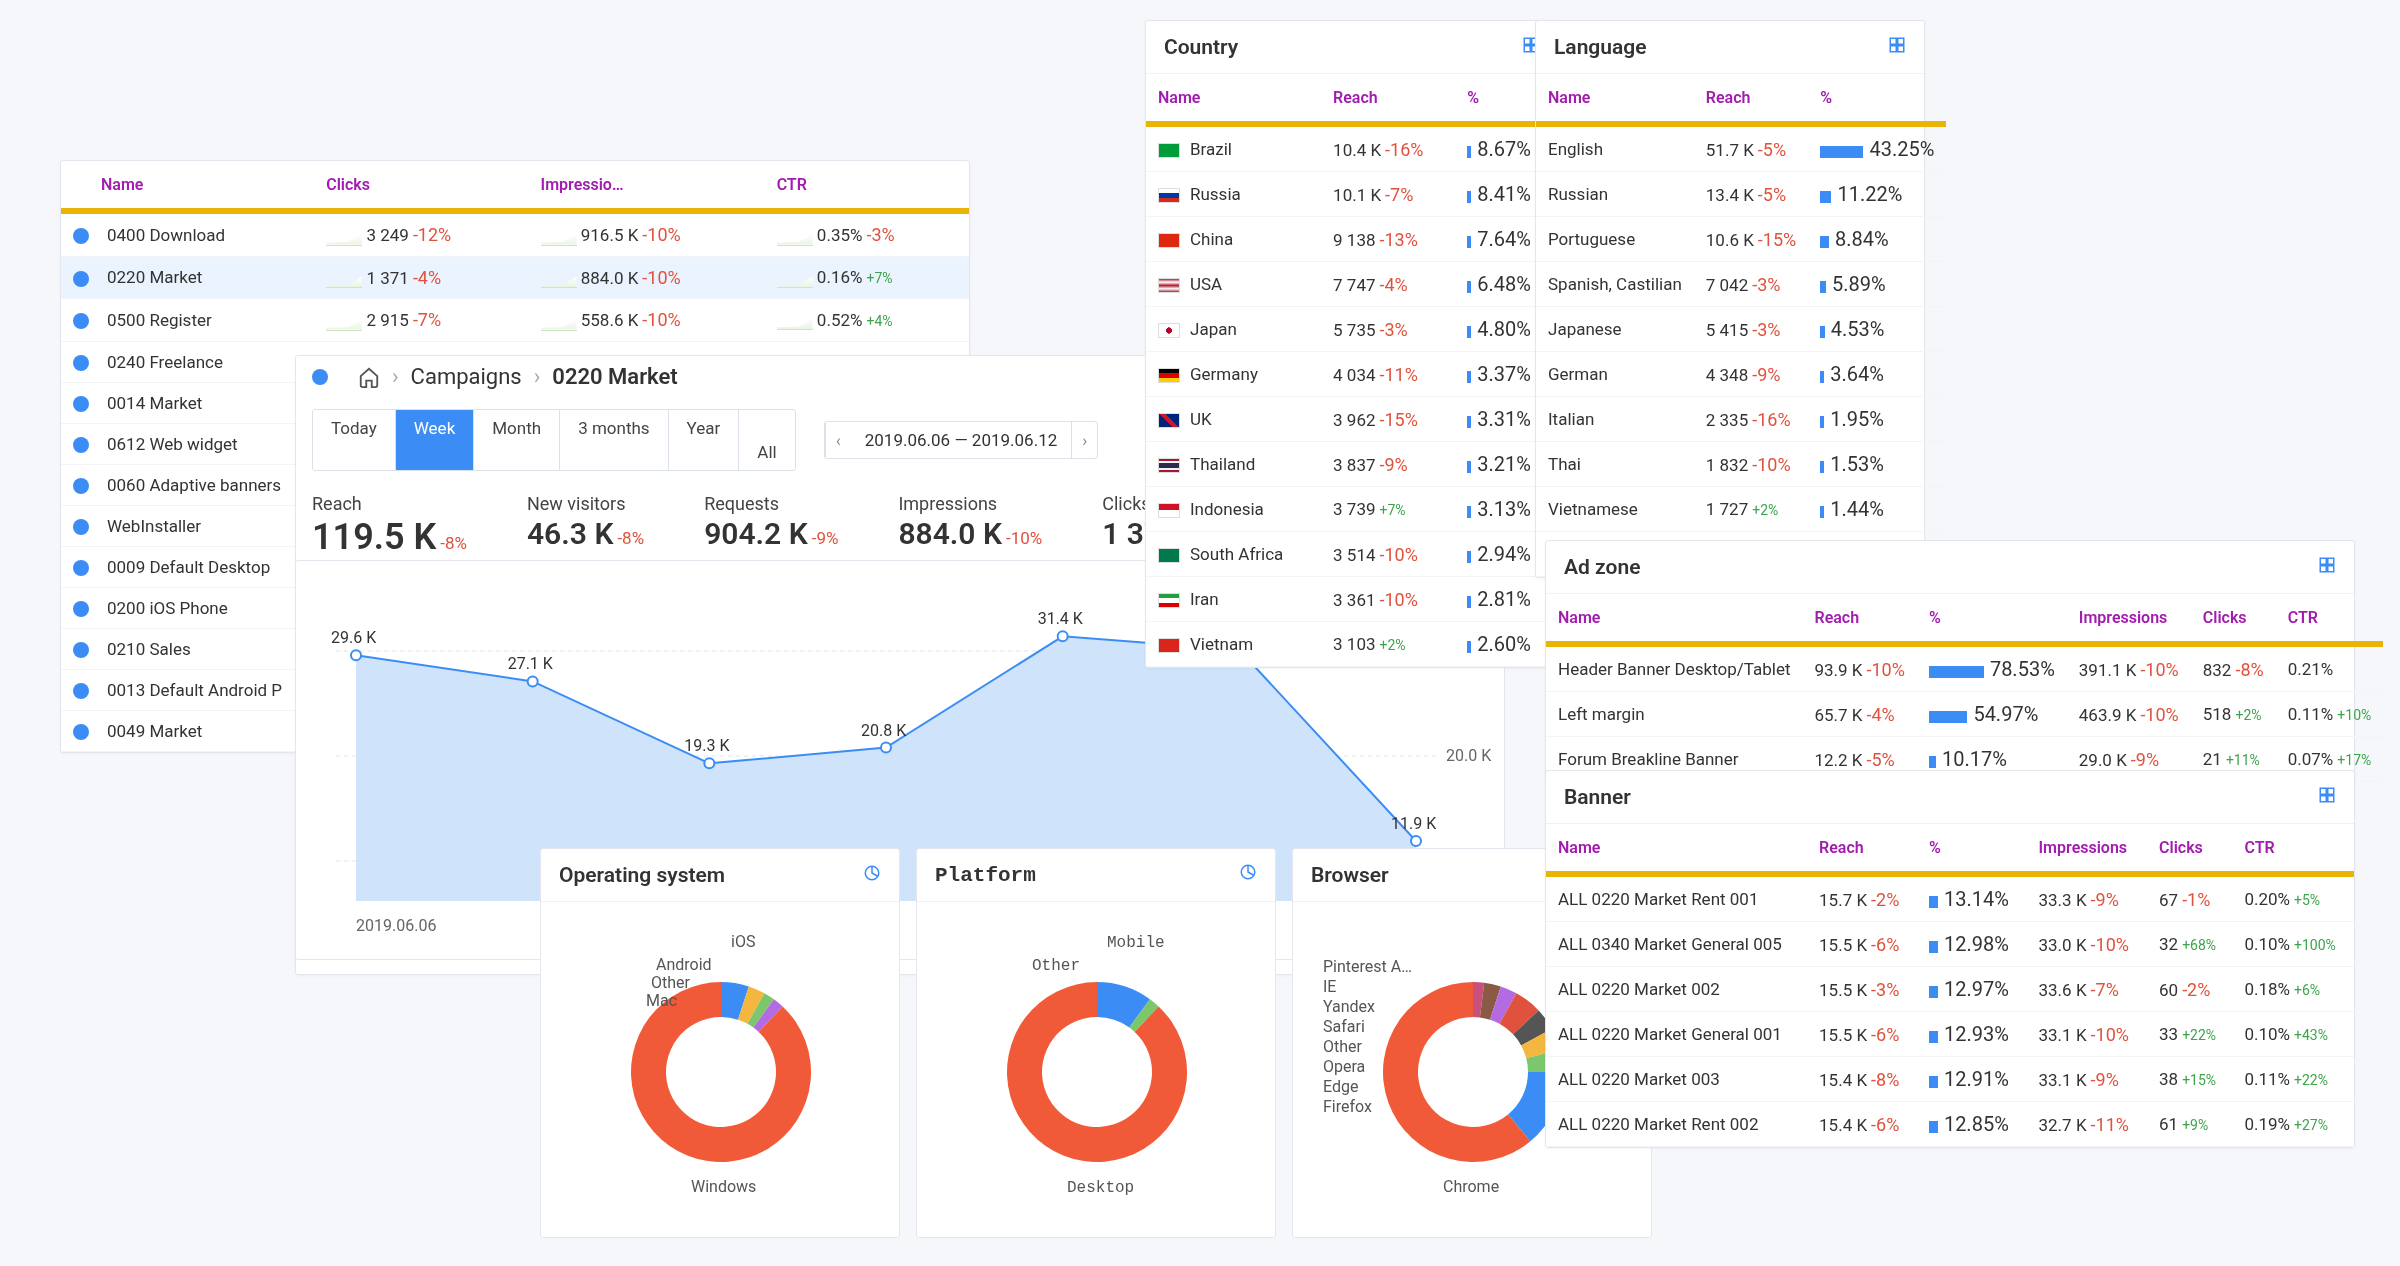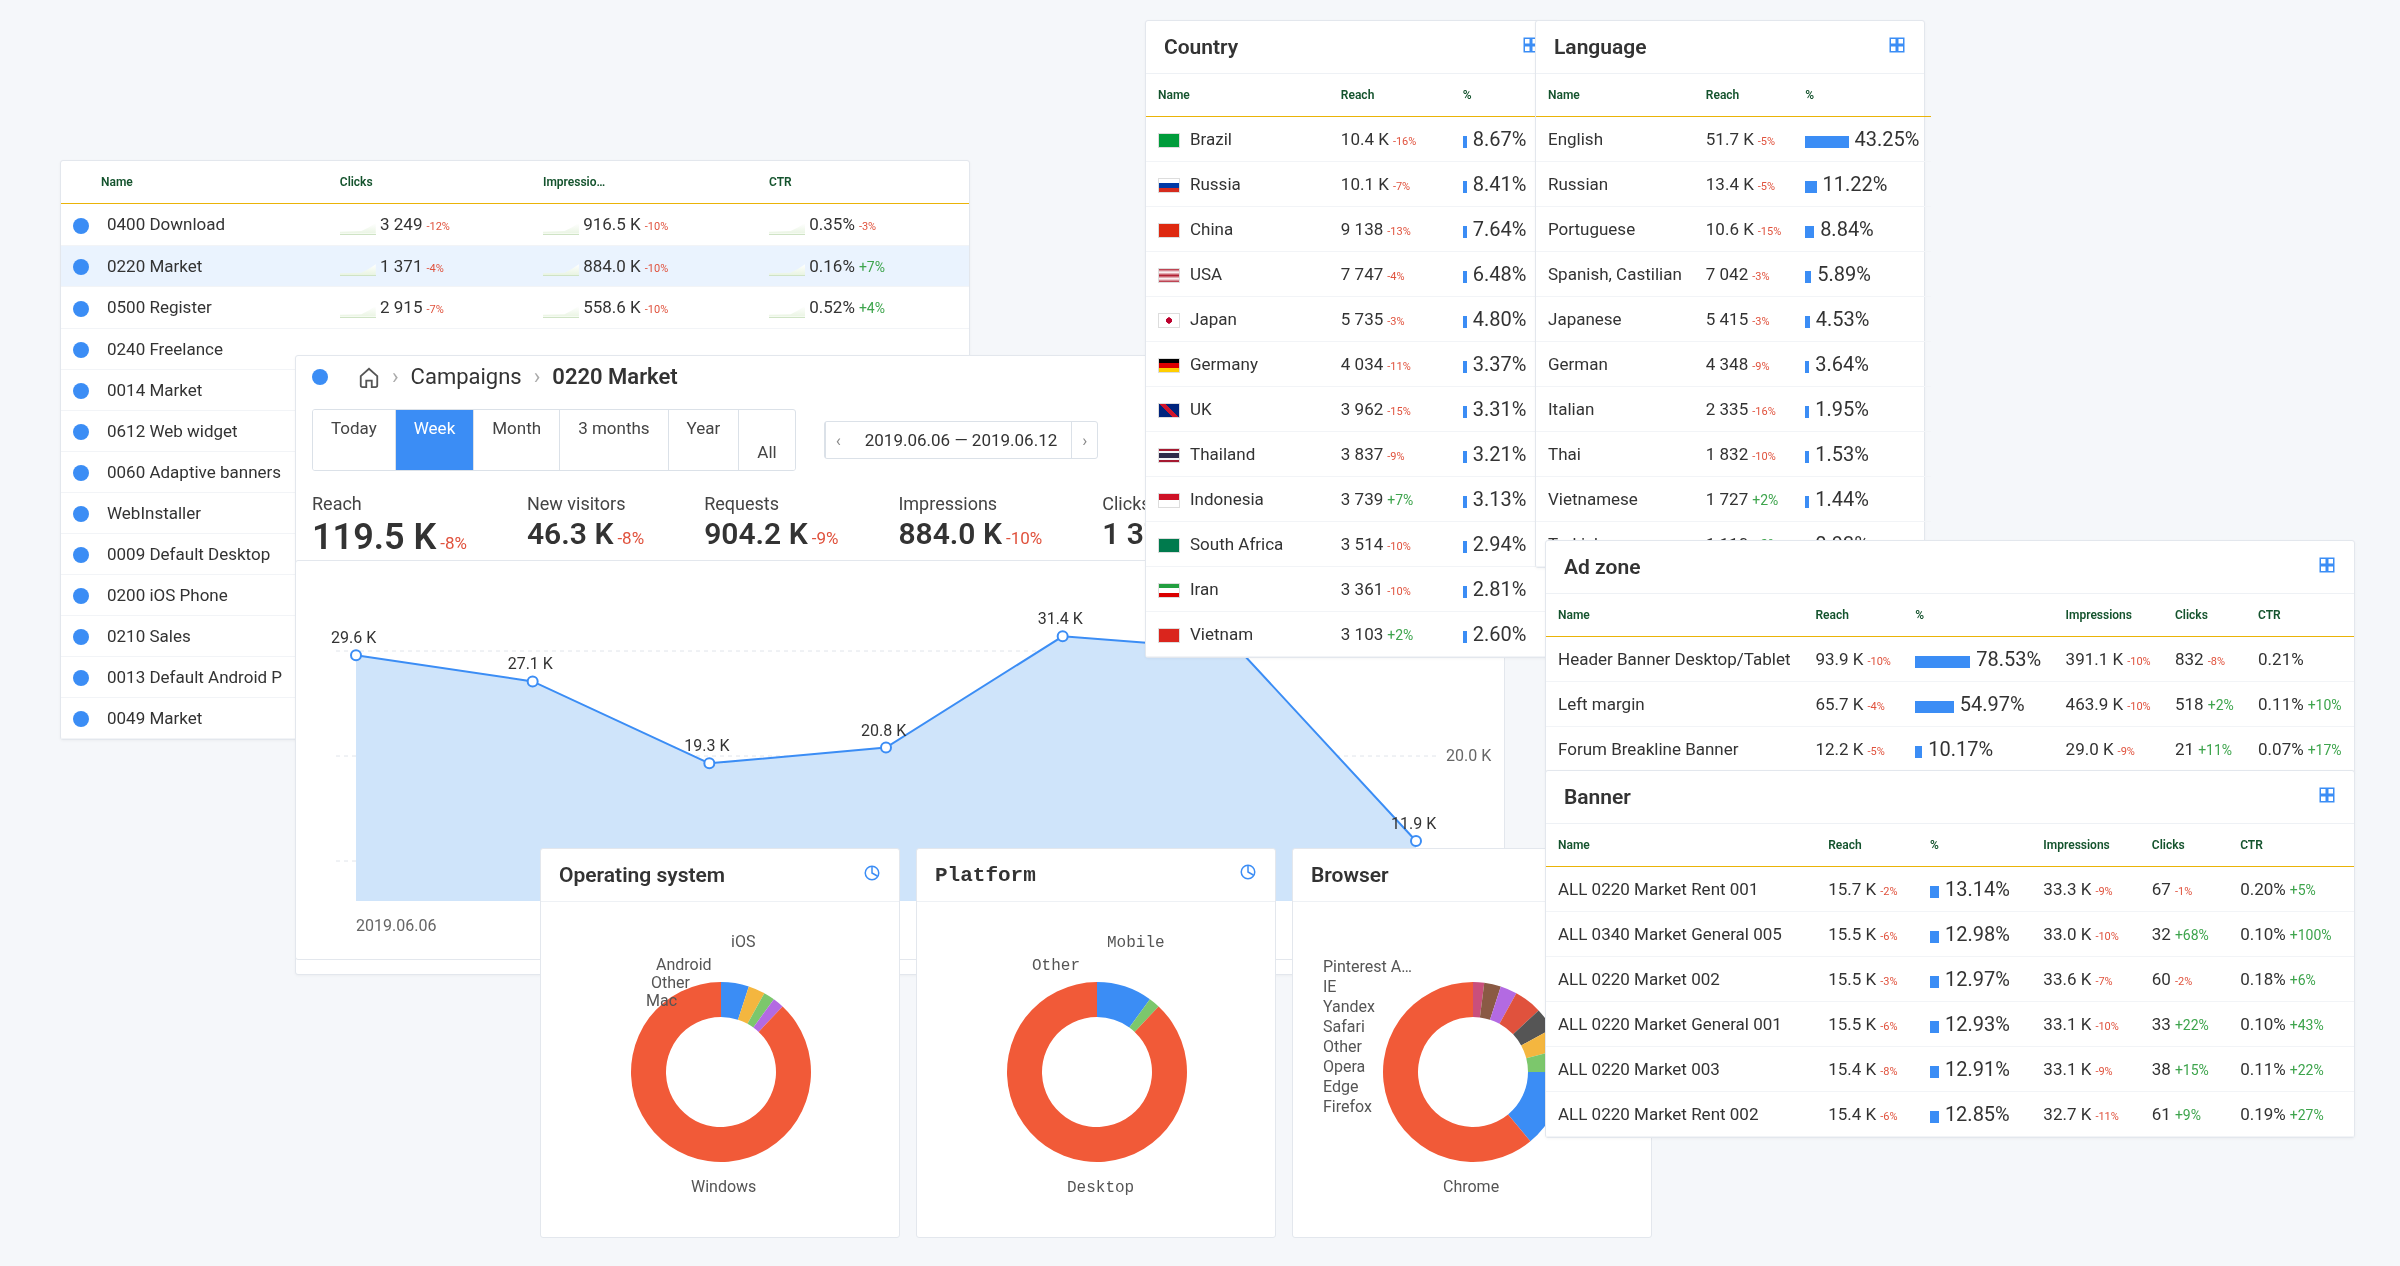--- a/index.html
+++ b/index.html
@@ -1,27 +1,27 @@
 <!DOCTYPE html>
 <html><head>
 <meta charset="utf-8">
 <style>
   * { box-sizing: border-box; margin: 0; padding: 0; }
   body { font-family: -apple-system, BlinkMacSystemFont, "Segoe UI", Roboto, Helvetica, Arial, sans-serif; background: #f5f7fa; color: #333; width: 2400px; height: 1266px; position: relative; transform-origin: top left; }
   .panel { background: #fff; border: 1px solid #e3e7ed; border-radius: 3px; box-shadow: 0 1px 3px rgba(0,0,0,0.04); position: absolute; }
   table { border-collapse: collapse; width: 100%; font-size: 18px; }
-  th { text-align: left; font-weight: 600; color: #14532d; padding: 14px 12px; border-bottom: 1px solid #eab308; font-size: 12px; }
+  th { text-align: left; font-weight: 600; color: #a21caf; padding: 14px 12px; border-bottom: 6px solid #eab308; font-size: 16px; }
   td { padding: 10px 12px; border-bottom: 1px solid #f2f4f7; font-size: 17px; white-space: nowrap; }
   .dot { display:inline-block; width:16px; height:16px; border-radius:50%; background:#3b8df5; margin-right:18px; vertical-align:middle; }
   tr.sel { background:#eaf3fe; }
   .spark { display:inline-block; width:36px; height:18px; vertical-align:middle; border-bottom:1px solid #cfe3c5; position:relative; }
   .spark::before { content:""; position:absolute; right:0; bottom:0; width:36px; height:12px; border-right:0; border-bottom:0; border-radius:0 0 0 0; background:linear-gradient(to top,#e9f4e2,#fff 90%); clip-path: polygon(0 85%, 60% 80%, 80% 50%, 100% 10%, 100% 100%, 0 100%); }
   .spark::after { content:""; position:absolute; right:0; top:2px; width:36px; height:14px; border-top:2px solid #7cc76c; clip-path: polygon(0 85%, 60% 80%, 80% 50%, 100% 10%); border:none; }
   .num { font-weight:400; }
-  .delta-neg { color:#e0523d; font-size:11px; margin-left:4px; }
+  .delta-neg { color:#e0523d; font-size:18px; margin-left:4px; }
   .delta-pos { color:#3da44c; font-size:14px; margin-left:4px; }
   .panel-head { display:flex; align-items:center; justify-content:space-between; padding:14px 18px; border-bottom:1px solid #eef1f5; font-size:21px; font-weight:600; }
   .grid-ico { width:18px; height:18px; color:#3b8df5; }
   .bar { display:inline-block; height:12px; background:#3b8df5; vertical-align:middle; margin-right:6px; }
   .bar-sm { display:inline-block; width:4px; height:12px; background:#3b8df5; vertical-align:middle; margin-right:6px; }
   .pct-txt { font-size:20px; }
   .flag { display:inline-block; width:22px; height:15px; margin-right:10px; vertical-align:middle; border:1px solid #ddd; background:#ccc; }
   .flag.br{background:linear-gradient(#009c3b,#009c3b);} .flag.ru{background:linear-gradient(#fff 33%,#0039a6 33% 66%,#d52b1e 66%);}
   .flag.cn{background:#de2910;} .flag.us{background:linear-gradient(#b22234,#fff,#b22234,#fff,#b22234);}
   .flag.jp{background:radial-gradient(circle,#bc002d 25%,#fff 27%);} .flag.de{background:linear-gradient(#000 33%,#dd0000 33% 66%,#ffce00 66%);}

